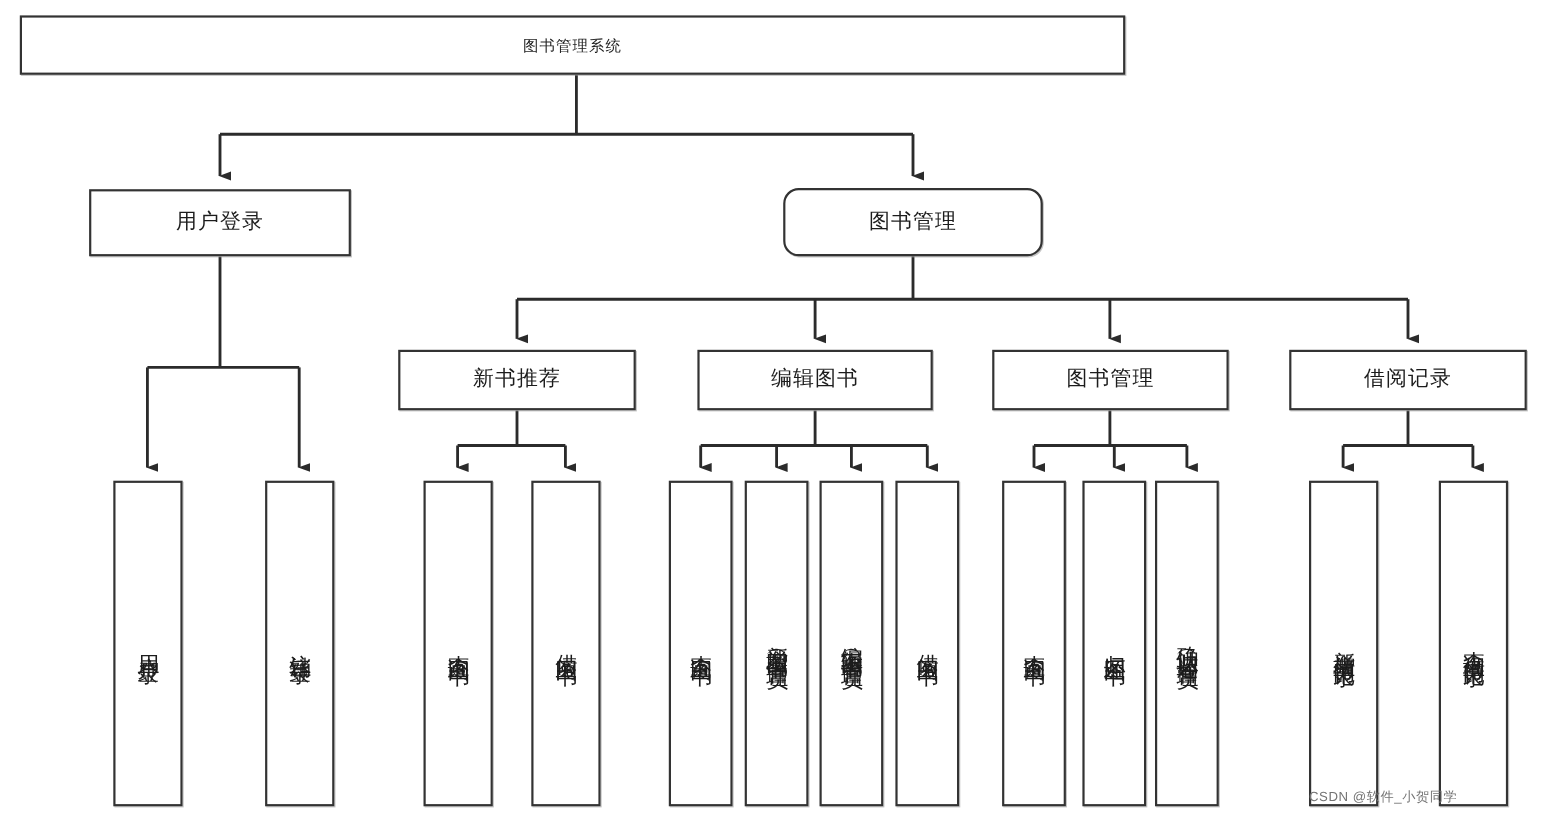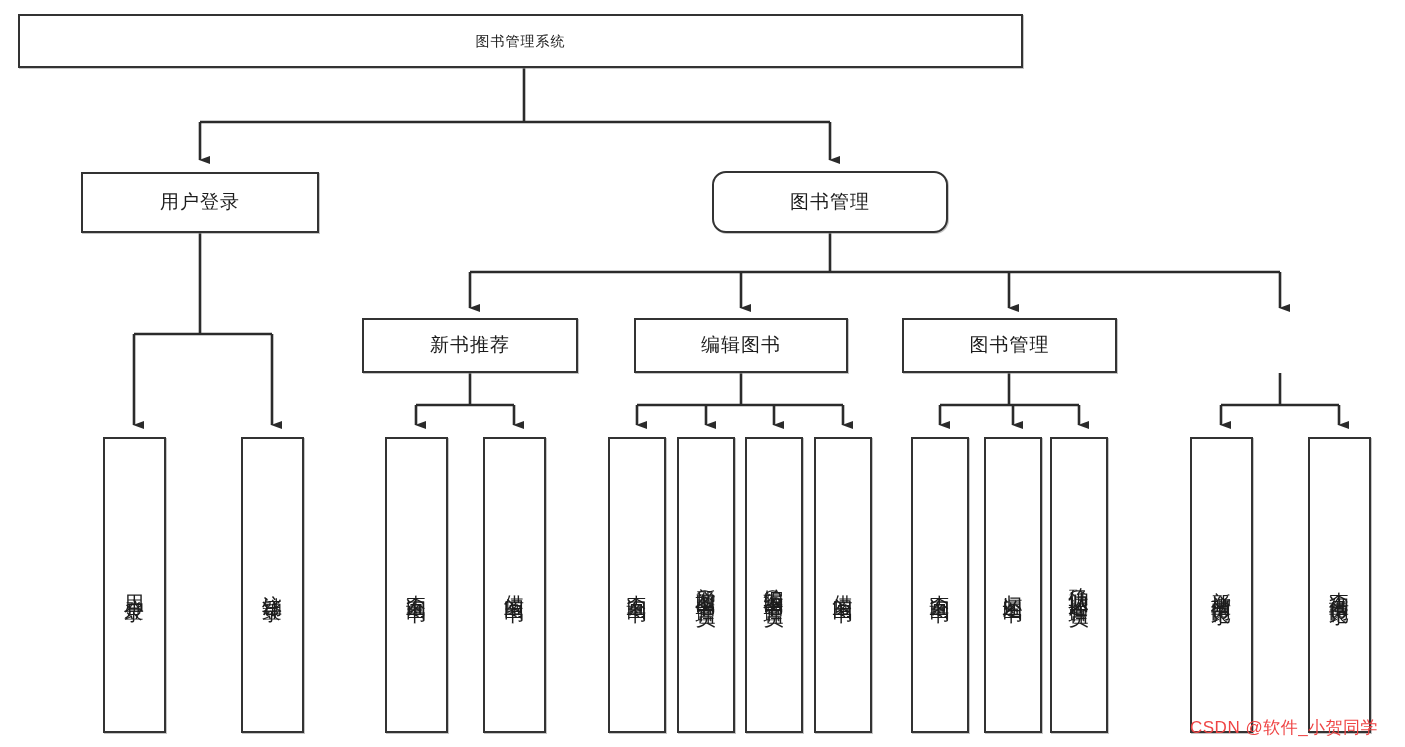--- a/index.html
+++ b/index.html
@@ -49,22 +49,22 @@
     font-size: 20px;
     letter-spacing: 3px;
     line-height: 1;
     white-space: normal;
     max-height: 100%;
   }
   .node.root .node-label { font-size: 14px; }
   .node.level2 .node-label { font-size: 19px; }
   .watermark {
     position: absolute;
-    font-size: 17px;
-    color: #ef4444;
+    font-size: 12px;
+    color: #737373;
     white-space: nowrap;
     letter-spacing: 0.5px;
   }
 </style>
 </head>
 <body>
 
 <div id="canvas">
 
   <svg id="edges" viewBox="0 0 1405 747" width="1405" height="747" xmlns="http://www.w3.org/2000/svg">
@@ -131,20 +131,23 @@
 
   <div class="node level2" style="left:362px; top:318px; width:216px; height:55px;">
     <span class="node-label">新书推荐</span>
   </div>
   <div class="node level2" style="left:634px; top:318px; width:214px; height:55px;">
     <span class="node-label">编辑图书</span>
   </div>
   <div class="node level2" style="left:902px; top:318px; width:215px; height:55px;">
     <span class="node-label">图书管理</span>
   </div>
+  <div class="node level2" style="left:1172px; top:318px; width:216px; height:55px;">
+    <span class="node-label">借阅记录</span>
+  </div>
 
   <div class="node vertical" style="left:103px; top:437px; width:63px; height:296px;">
     <span class="node-label">用户登录</span>
   </div>
   <div class="node vertical" style="left:241px; top:437px; width:63px; height:296px;">
     <span class="node-label">注销登录</span>
   </div>
 
   <div class="node vertical" style="left:385px; top:437px; width:63px; height:296px;">
     <span class="node-label">查询图书</span>

